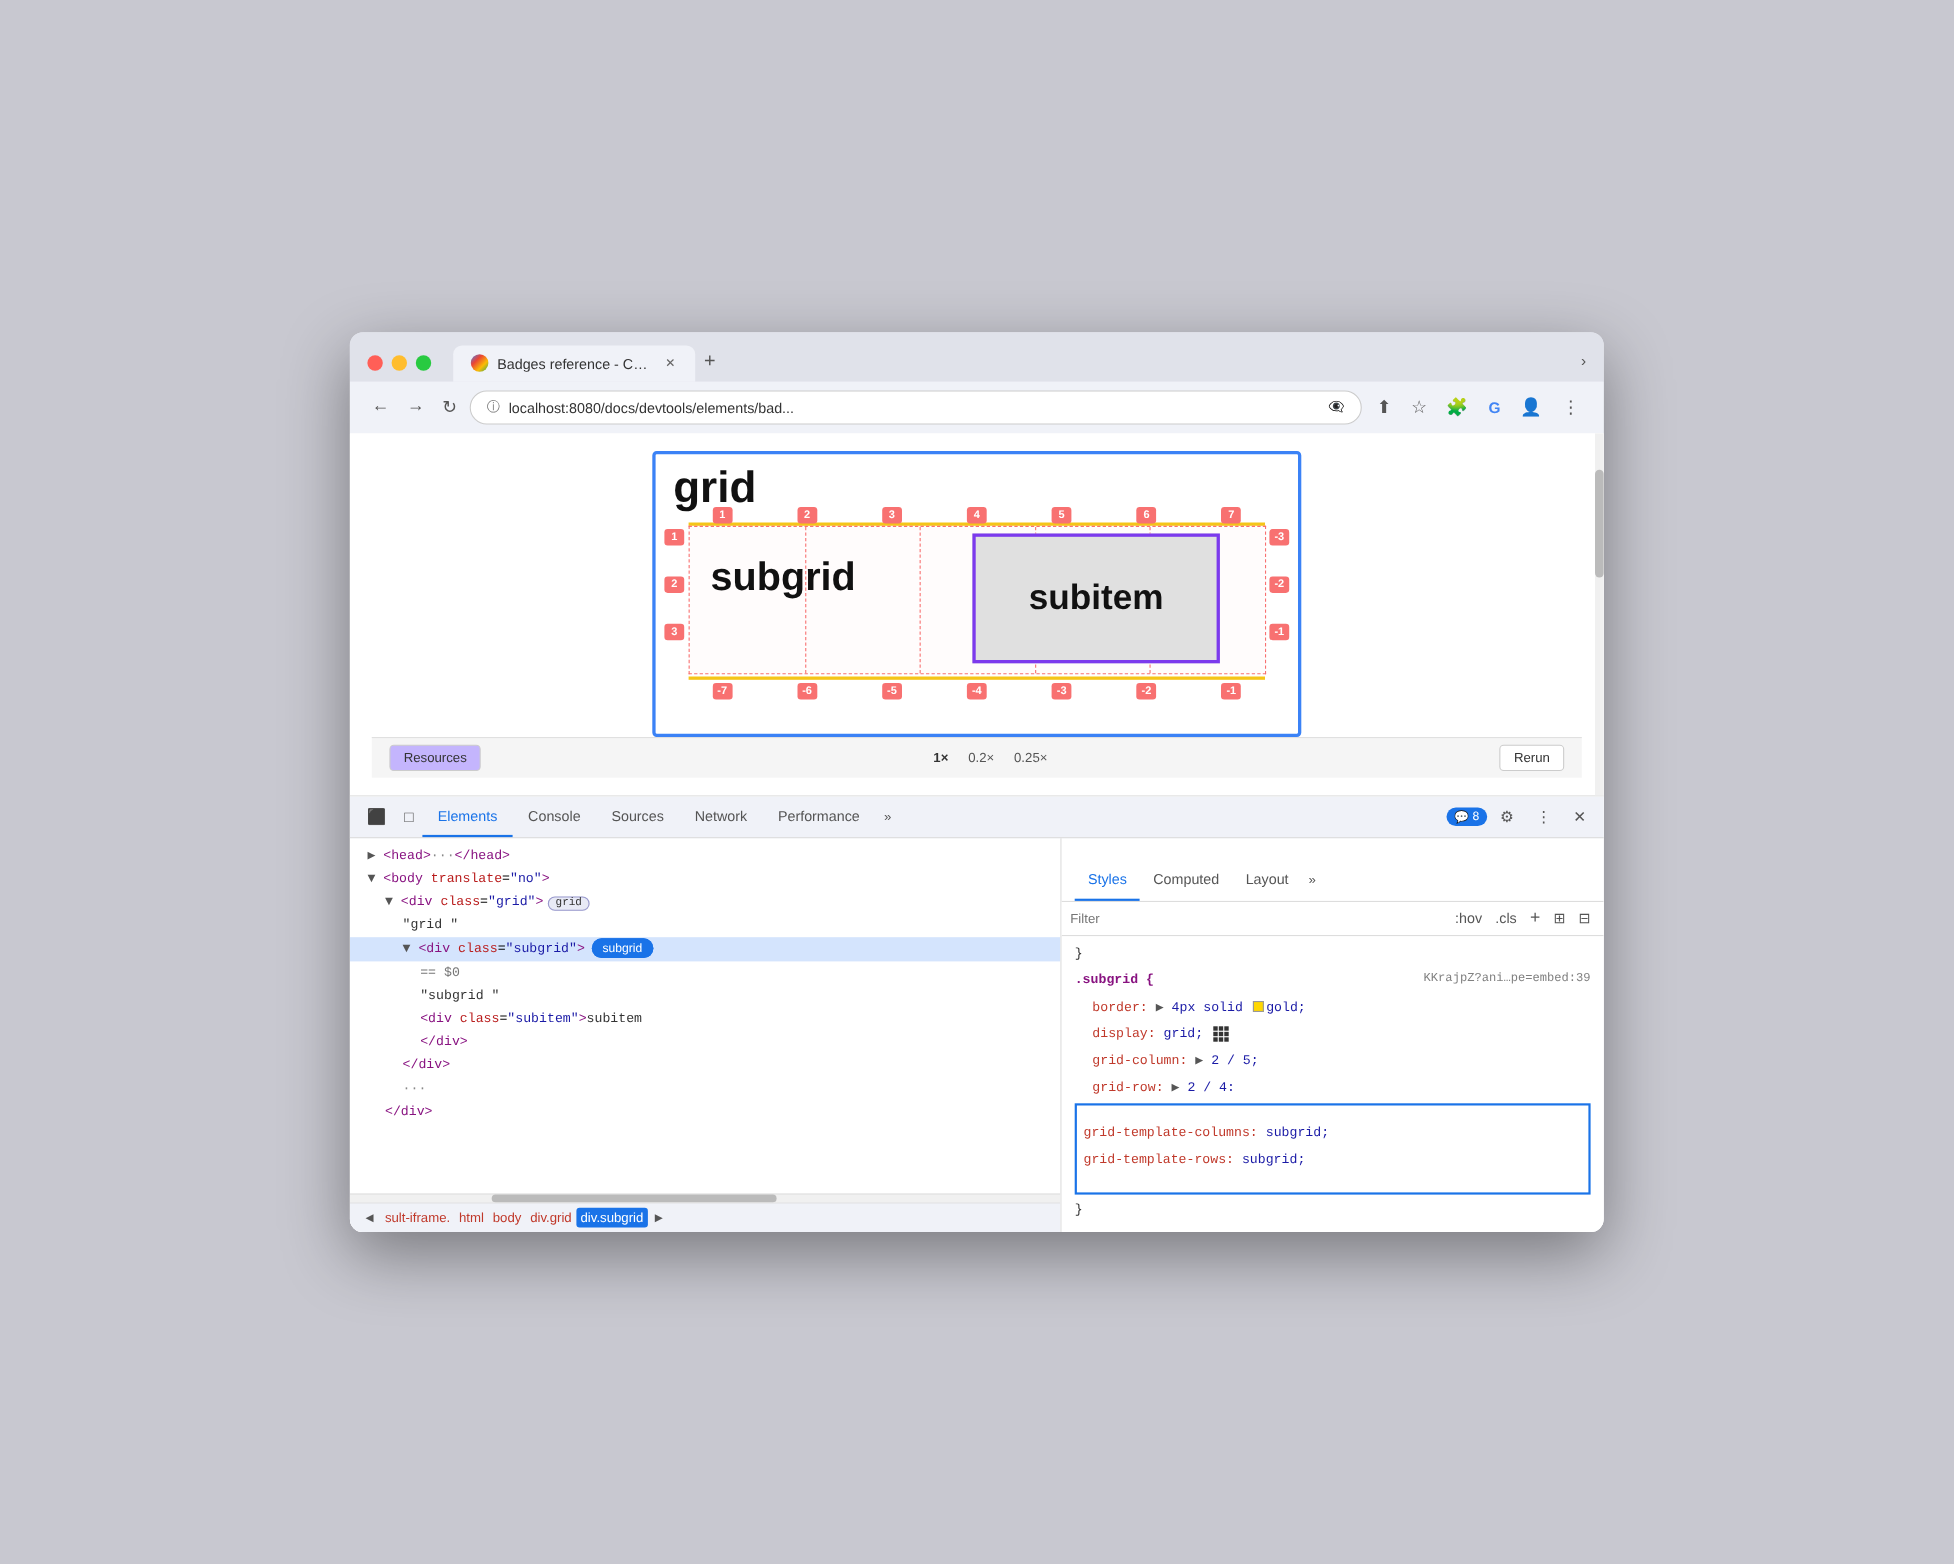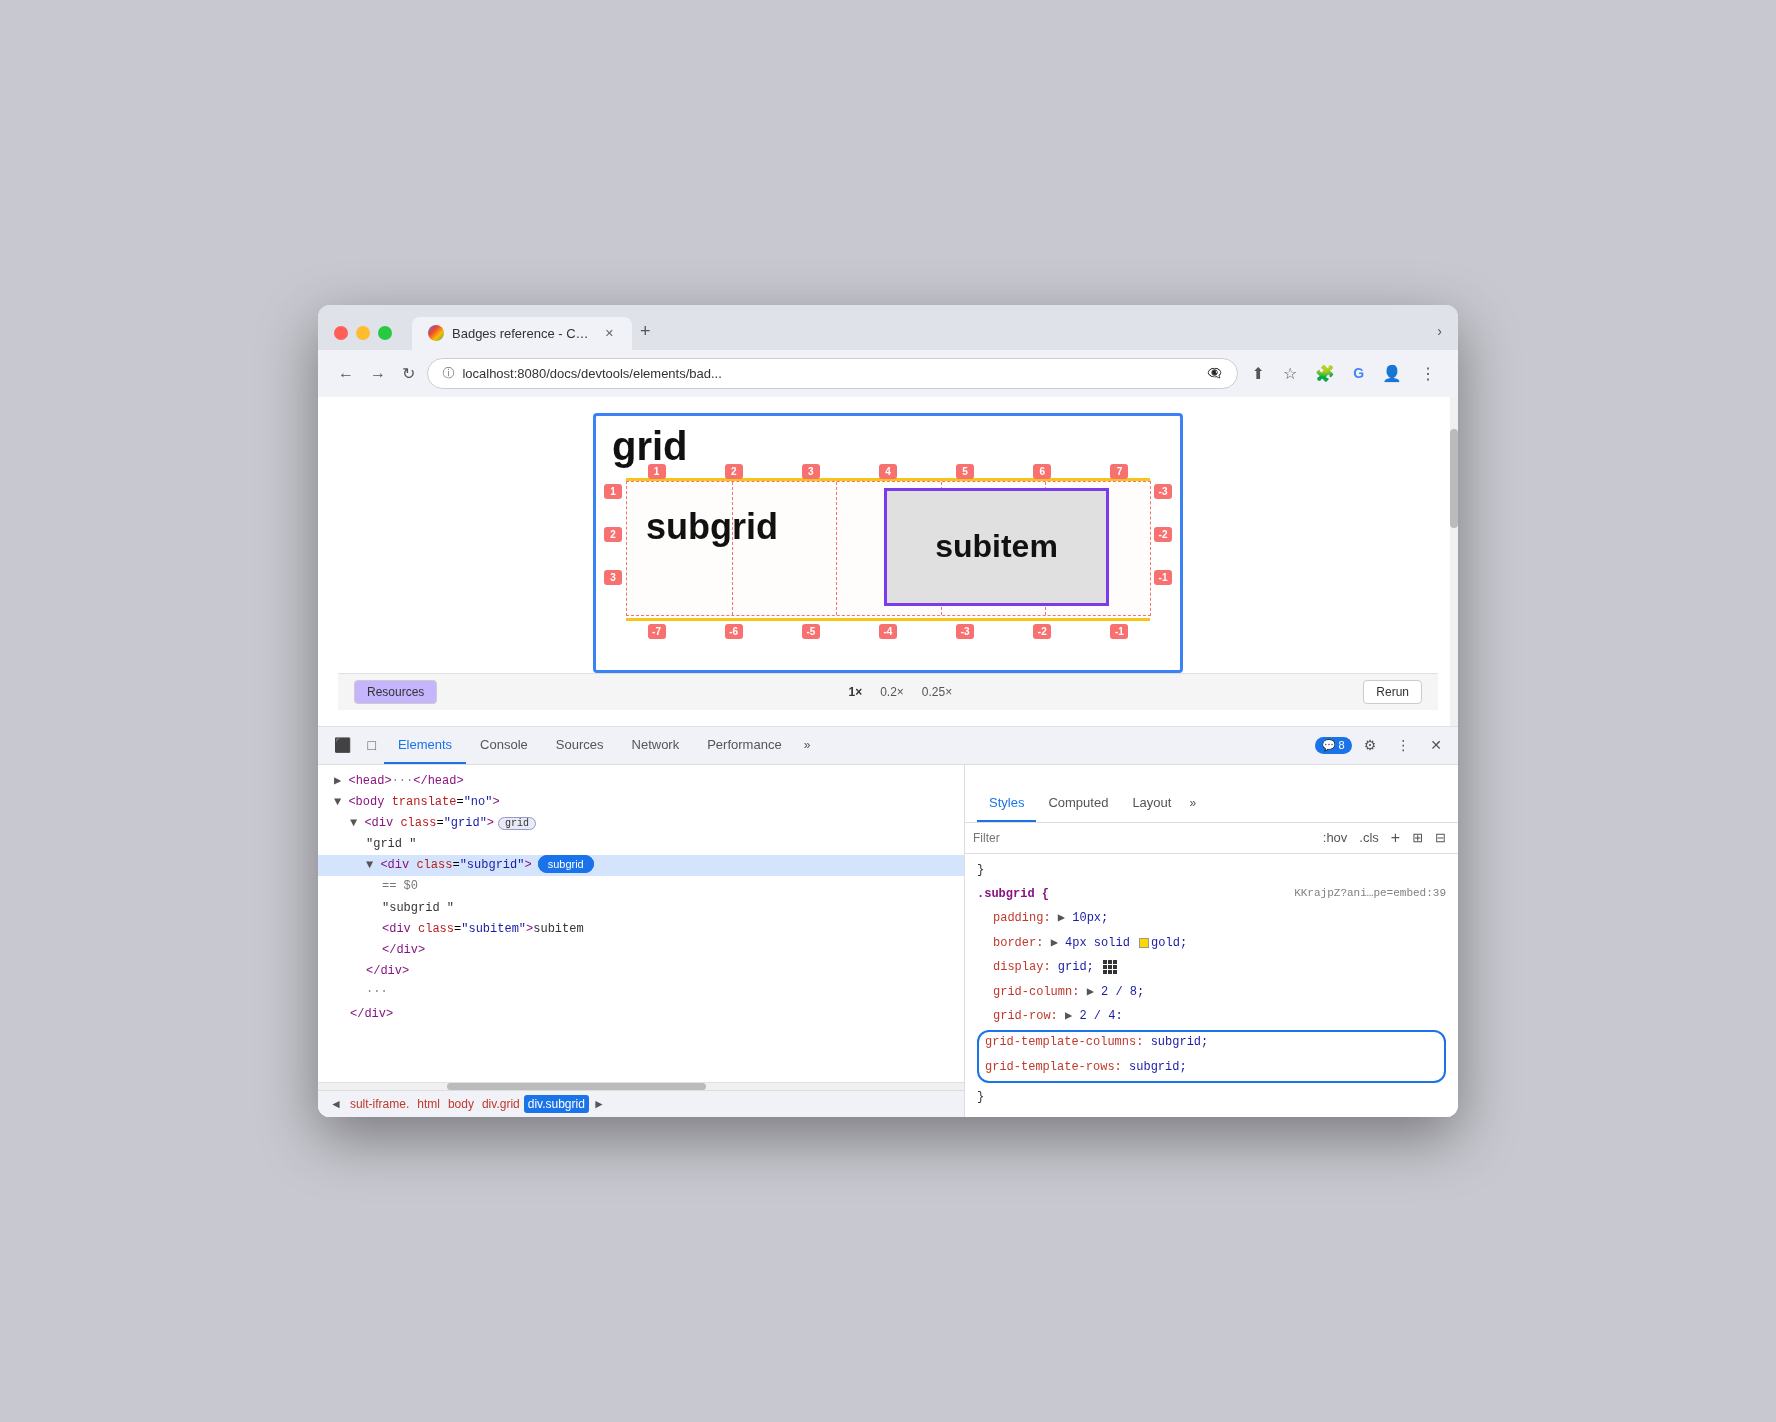--- a/index.html
+++ b/index.html
@@ -709,47 +709,44 @@
           </div>
           <div class="styles-content">
             <div class="css-rule">
               <span style="color:#333;">}</span>
             </div>
             <div class="css-rule">
               <span class="css-selector">.subgrid {</span>
               <span class="css-source">KKrajpZ?ani…pe=embed:39</span>
             </div>
             <div class="css-indent css-rule">
-              <span class="css-prop">padding:</span>&nbsp;<span class="css-triangle">▶</span>&nbsp;<span class="css-value">10px;</span>
-            </div>
-            <div class="css-indent css-rule">
               <span class="css-prop">border:</span>&nbsp;<span class="css-triangle">▶</span>&nbsp;<span class="css-value">4px solid</span>&nbsp;<span class="gold-square"></span><span class="css-value">gold;</span>
             </div>
             <div class="css-indent css-rule">
               <span class="css-prop">display:</span>&nbsp;<span class="css-value">grid;</span>&nbsp;<span class="grid-icon">
                 <span style="display:inline-grid;grid-template-columns:repeat(3,4px);grid-template-rows:repeat(3,4px);gap:1px;vertical-align:middle;">
                   <span style="background:#333;width:4px;height:4px;"></span>
                   <span style="background:#333;width:4px;height:4px;"></span>
                   <span style="background:#333;width:4px;height:4px;"></span>
                   <span style="background:#333;width:4px;height:4px;"></span>
                   <span style="background:#333;width:4px;height:4px;"></span>
                   <span style="background:#333;width:4px;height:4px;"></span>
                   <span style="background:#333;width:4px;height:4px;"></span>
                   <span style="background:#333;width:4px;height:4px;"></span>
                   <span style="background:#333;width:4px;height:4px;"></span>
                 </span>
               </span>
             </div>
             <div class="css-indent css-rule">
-              <span class="css-prop">grid-column:</span>&nbsp;<span class="css-triangle">▶</span>&nbsp;<span class="css-value">2 / 8;</span>
+              <span class="css-prop">grid-column:</span>&nbsp;<span class="css-triangle">▶</span>&nbsp;<span class="css-value">2 / 5;</span>
             </div>
             <div class="css-indent css-rule">
               <span class="css-prop">grid-row:</span>&nbsp;<span class="css-triangle">▶</span>&nbsp;<span class="css-value">2 / 4:</span>
             </div>
-            <div class="css-indent" style="border:2px solid #1a73e8;border-radius:12px;padding:0 6px;margin:4px 0;display:block;">
+            <div class="css-indent" style="border:2px solid #1a73e8;border-radius:0;padding:15px 6px;margin:4px 0;display:block;">
               <div class="css-rule">
                 <span class="css-prop">grid-template-columns:</span>&nbsp;<span class="css-value">subgrid;</span>
               </div>
               <div class="css-rule">
                 <span class="css-prop">grid-template-rows:</span>&nbsp;<span class="css-value">subgrid;</span>
               </div>
             </div>
             <div class="css-rule">
               <span style="color:#333;">}</span>
             </div>

